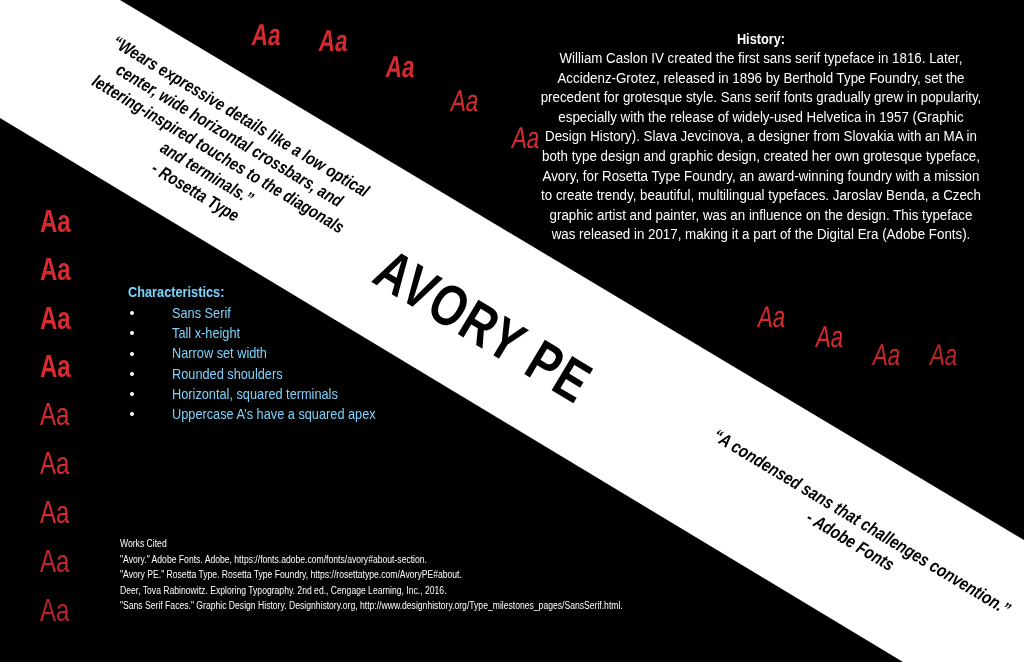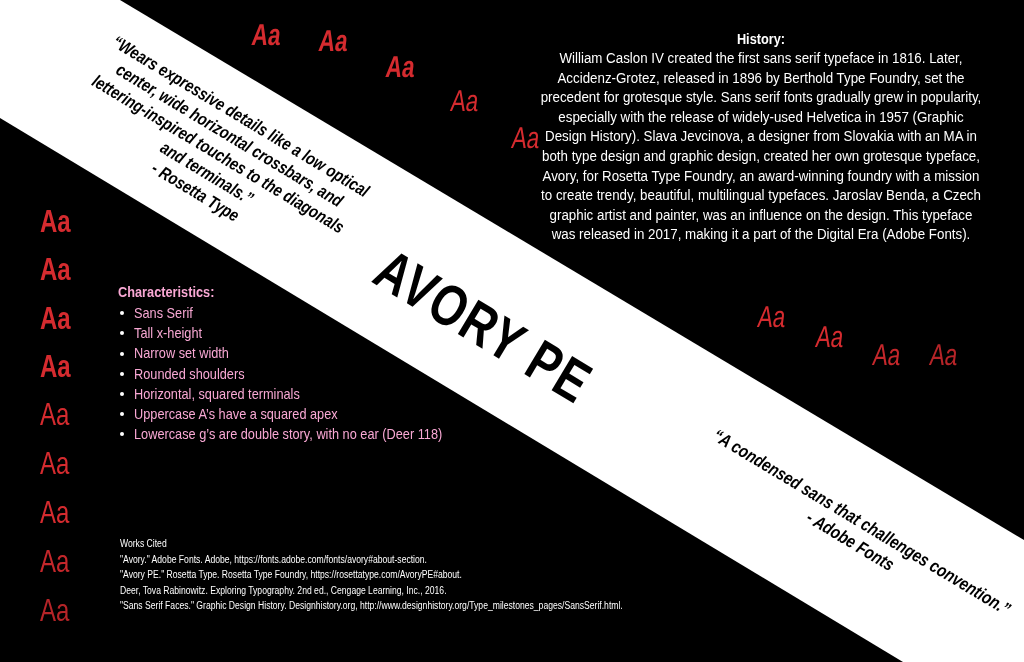--- a/index.html
+++ b/index.html
@@ -8,24 +8,24 @@
   .canvas { position: absolute; left: 0; top: 0; width: 1024px; height: 662px; background: #000; overflow: hidden; }
   .band { position: absolute; left: 0; top: 0; width: 1024px; height: 662px; }
   .cond { font-family: "Liberation Sans Narrow", "Liberation Sans", "DejaVu Sans Condensed", sans-serif; font-stretch: condensed; }
 
   
   .history { position: absolute; left: 536px; top: 30px; width: 450px; text-align: center; color: #fff; }
   .history .h-title { font-weight: bold; font-size: 15px; line-height: 18px; transform: scaleX(0.85); }
   .history .h-body { font-size: 15.5px; line-height: 19.6px; transform: scaleX(0.86); transform-origin: center top; width: 520px; margin-left: -35px; }
 
   
-  .chars { position: absolute; left: 118px; top: 283px; color: #f9a8d4; }
+  .chars { position: absolute; left: 128px; top: 283px; color: #7dd3fc; }
   .chars .c-title { font-weight: bold; font-size: 15px; line-height: 18px; transform: scaleX(0.85); transform-origin: left; }
   .chars ul { list-style: none; margin-top: 2px; }
-  .chars li { font-size: 15px; line-height: 20.2px; display: flex; align-items: center; white-space: nowrap; }
+  .chars li { font-size: 15px; line-height: 20.2px; display: flex; align-items: center; white-space: nowrap; gap: 28px; }
   .chars li .dot { width: 4px; height: 4px; background: #fff; border-radius: 50%; margin: 0 10px 0 2px; flex: 0 0 auto; }
   .chars li .txt { display: inline-block; transform: scaleX(0.85); transform-origin: left; }
 
   
   .cited { position: absolute; left: 120px; top: 536px; color: #fff; font-size: 10px; line-height: 15.6px; }
   .cited div { transform: scaleX(0.86); transform-origin: left; white-space: nowrap; }
 
   
   .rot { position: absolute; color: #000; white-space: nowrap; transform-origin: left top; }
   .quote1 { left: 92px; top: 14px; transform: rotate(31deg); text-align: center; font-size: 17.5px; line-height: 22px; font-style: italic; font-weight: bold; }
@@ -91,24 +91,20 @@
           <span class="txt">Rounded shoulders</span>
         </li>
       <li>
           <span class="dot"></span>
           <span class="txt">Horizontal, squared terminals</span>
         </li>
       <li>
           <span class="dot"></span>
           <span class="txt">Uppercase A’s have a squared apex</span>
         </li>
-      <li>
-          <span class="dot"></span>
-          <span class="txt">Lowercase g’s are double story, with no ear (Deer 118)</span>
-        </li>
     </ul>
   </div>
 
   <div class="cited cond">
     <div>Works Cited</div>
     <div>"Avory." Adobe Fonts. Adobe, https://fonts.adobe.com/fonts/avory#about-section.</div>
     <div>"Avory PE." Rosetta Type. Rosetta Type Foundry, https://rosettatype.com/AvoryPE#about.</div>
     <div>Deer, Tova Rabinowitz. Exploring Typography. 2nd ed., Cengage Learning, Inc., 2016.</div>
     <div>"Sans Serif Faces." Graphic Design History. Designhistory.org, http://www.designhistory.org/Type_milestones_pages/SansSerif.html.</div>
   </div>

